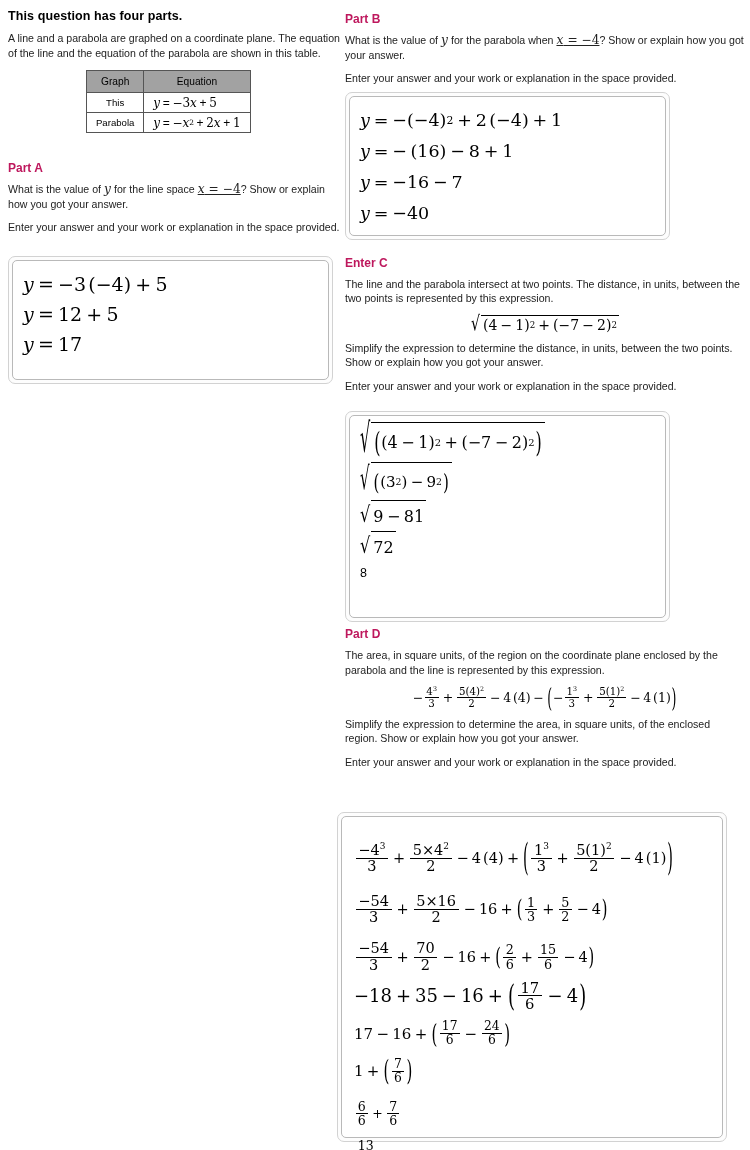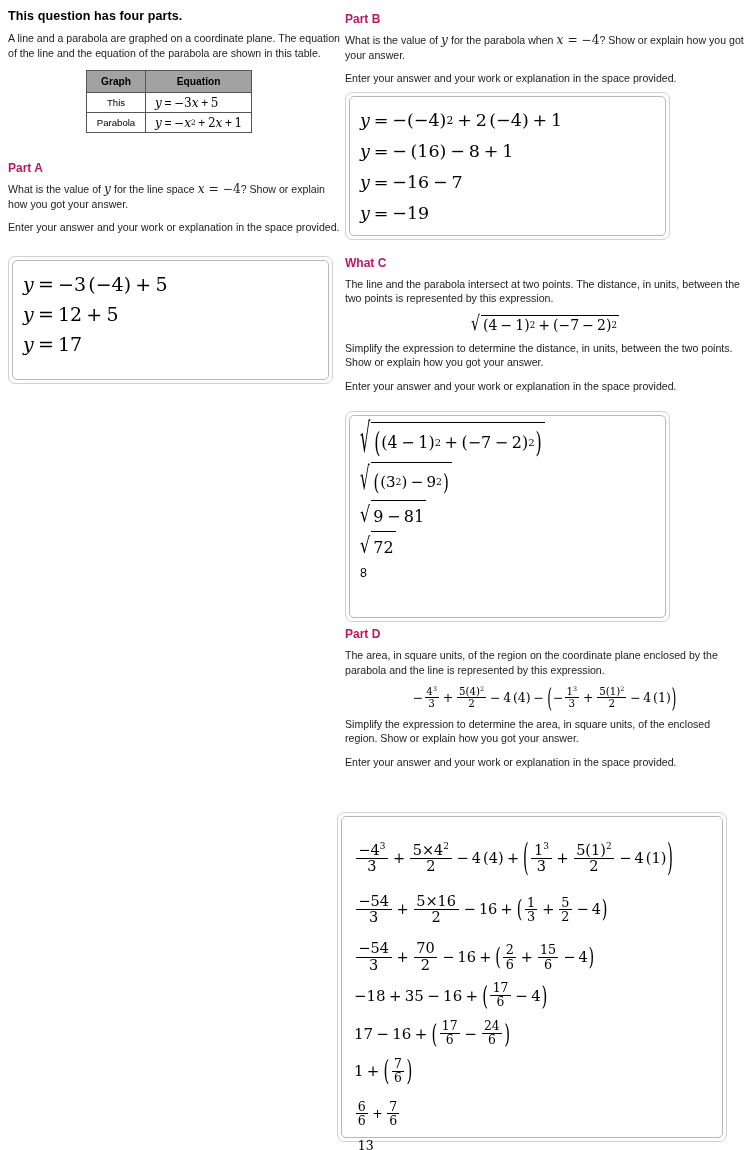--- a/index.html
+++ b/index.html
@@ -49,34 +49,35 @@
   
   .mi {
     font-family: "DejaVu Serif", serif;
     font-style: italic;
     font-size: 12.2px;
     letter-spacing: .2px;
   }
   .mr {
     font-family: "DejaVu Serif", serif;
     font-size: 12.2px;
+    text-decoration: underline;
   }
 
   
   .tbl-wrap { margin: 4px 0 0 78px; }
   table.eqtable {
     border-collapse: collapse;
     border: 1px solid #555;
     background: #fff;
   }
   table.eqtable th {
     background: #a2a2a2;
     color: #000;
     font-size: 10.2px;
-    font-weight: bold;
+    font-weight: normal;
     border: 1px solid #555;
     padding: 5px 14px;
     text-align: center;
   }
   table.eqtable td {
     border: 1px solid #555;
     padding: 3px 8px;
     text-align: center;
     font-size: 10.2px;
     color: #000;
@@ -267,21 +268,21 @@
   <div class="part-head" style="margin-top:12px">Part B</div>
 
   <div class="body-text tight">
     <span>What is the value of </span><span class="mi">y</span><span> for the parabola when </span><span class="mr"><span class="mi">x</span> = −4</span><span>? Show or explain how you got your answer.</span>
   </div>
 
   <div class="body-text">Enter your answer and your work or explanation in the space provided.</div>
 
   <div style="height:160px"></div>
 
-  <div class="part-head">What C</div>
+  <div class="part-head">Enter C</div>
 
   <div class="body-text tight">The line and the parabola intersect at two points. The distance, in units, between the two points is represented by this expression.</div>
 
   <div class="disp" style="font-size:14px">
     <span class="sqrt" style="--rs:1.45">
       <span class="radical">√</span>
       <span class="radicand">
         <span class="row">(<span class="num">4</span><span class="op">−</span><span class="num">1</span>)<sup class="ex">2</sup><span class="op">+</span>(<span class="num">−7</span><span class="op">−</span><span class="num">2</span>)<sup class="ex">2</sup></span>
       </span>
     </span>
@@ -348,21 +349,21 @@
           <span class="op">=</span>
           <span class="num">−16</span>
           <span class="op">−</span>
           <span class="num">7</span>
         </span>
     </div>
     <div class="ansline" style="font-size:17.5px;line-height:31px">
       <span class="row">
           <span class="var">y</span>
           <span class="op">=</span>
-          <span class="num">−19</span>
+          <span class="num">−40</span>
         </span>
     </div>
   </div>
 </div>
 
 <div class="ansbox-outer" id="partC-box">
   <div class="ansbox" style="padding-top:6px">
     <div class="ansline" style="font-size:16px;line-height:38px">
       <span class="sqrt" style="--rs:2.5">
         <span class="radical">√</span>
@@ -497,21 +498,21 @@
         <span class="frac" style="font-size:.88em">
             <span class="f-n"><span class="num">15</span></span>
             <span class="f-d"><span class="num">6</span></span>
           </span>
         <span class="op">−</span>
         <span class="num">4</span>
         <span class="paren" style="--ps:1.7">)</span>
       </span>
     </div>
 
-    <div class="ansline" style="font-size:15px;line-height:38px">
+    <div class="ansline" style="font-size:18px;line-height:38px">
       <span class="row">
         <span class="num">−18</span>
           <span class="op">+</span>
           <span class="num">35</span>
           <span class="op">−</span>
           <span class="num">16</span>
           <span class="op">+</span>
         <span class="paren" style="--ps:1.7">(</span>
         <span class="frac" style="font-size:.82em">
             <span class="f-n"><span class="num">17</span></span>

